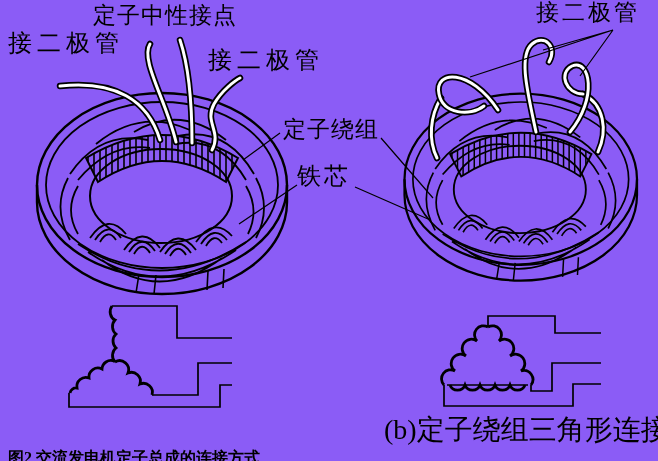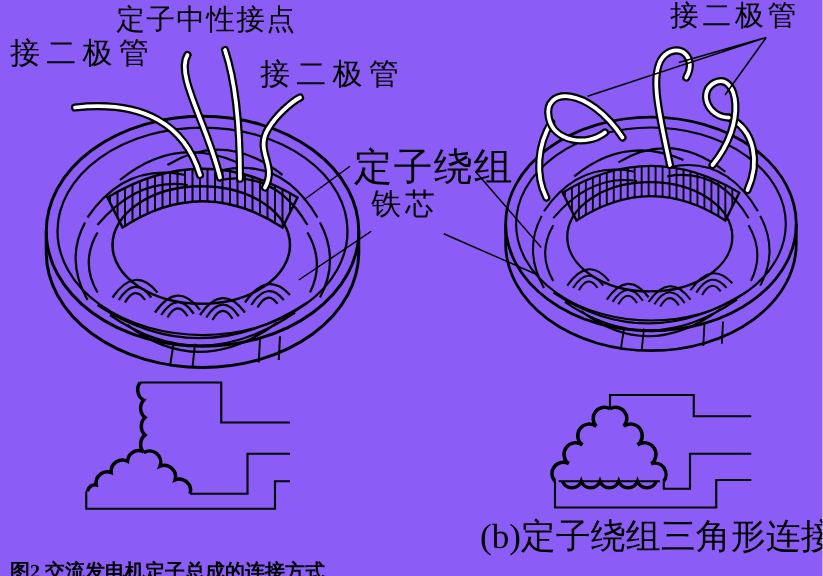--- a/index.html
+++ b/index.html
@@ -4,22 +4,22 @@
 <style>
   html,body{margin:0;padding:0;background:#fff;}
   .canvas{position:relative;width:658px;height:461px;background:#8b5cf6;overflow:hidden;
           font-family:"Liberation Serif","DejaVu Serif",serif;}
   svg.art{position:absolute;left:0;top:0;}
   .lbl{position:absolute;color:#000;white-space:nowrap;line-height:1.05;}
   .lbl-neutral{left:93px;top:4px;font-size:23px;letter-spacing:1px;}
   .lbl-diode-left{left:8px;top:31px;font-size:24px;letter-spacing:5px;}
   .lbl-diode-mid{left:208px;top:48px;font-size:24px;letter-spacing:5px;}
   .lbl-diode-right{left:536px;top:1px;font-size:23px;letter-spacing:3px;}
-  .lbl-winding{left:283px;top:118px;font-size:31px;letter-spacing:1px;}
-  .lbl-core{left:297px;top:152px;font-size:24px;letter-spacing:3px;}
+  .lbl-winding{left:283px;top:118px;font-size:23px;letter-spacing:1px;}
+  .lbl-core{left:297px;top:164px;font-size:24px;letter-spacing:3px;}
   .lbl-cap-a{left:52px;top:415px;font-size:26px;}
   .lbl-cap-b{left:384px;top:415px;font-size:28px;}
   .lbl-figcap{left:8px;top:450px;font-size:16px;font-weight:bold;}
   .ink{stroke:#000;fill:none;}
 </style>
 </head>
 <body>
 
 <div class="canvas">
 

